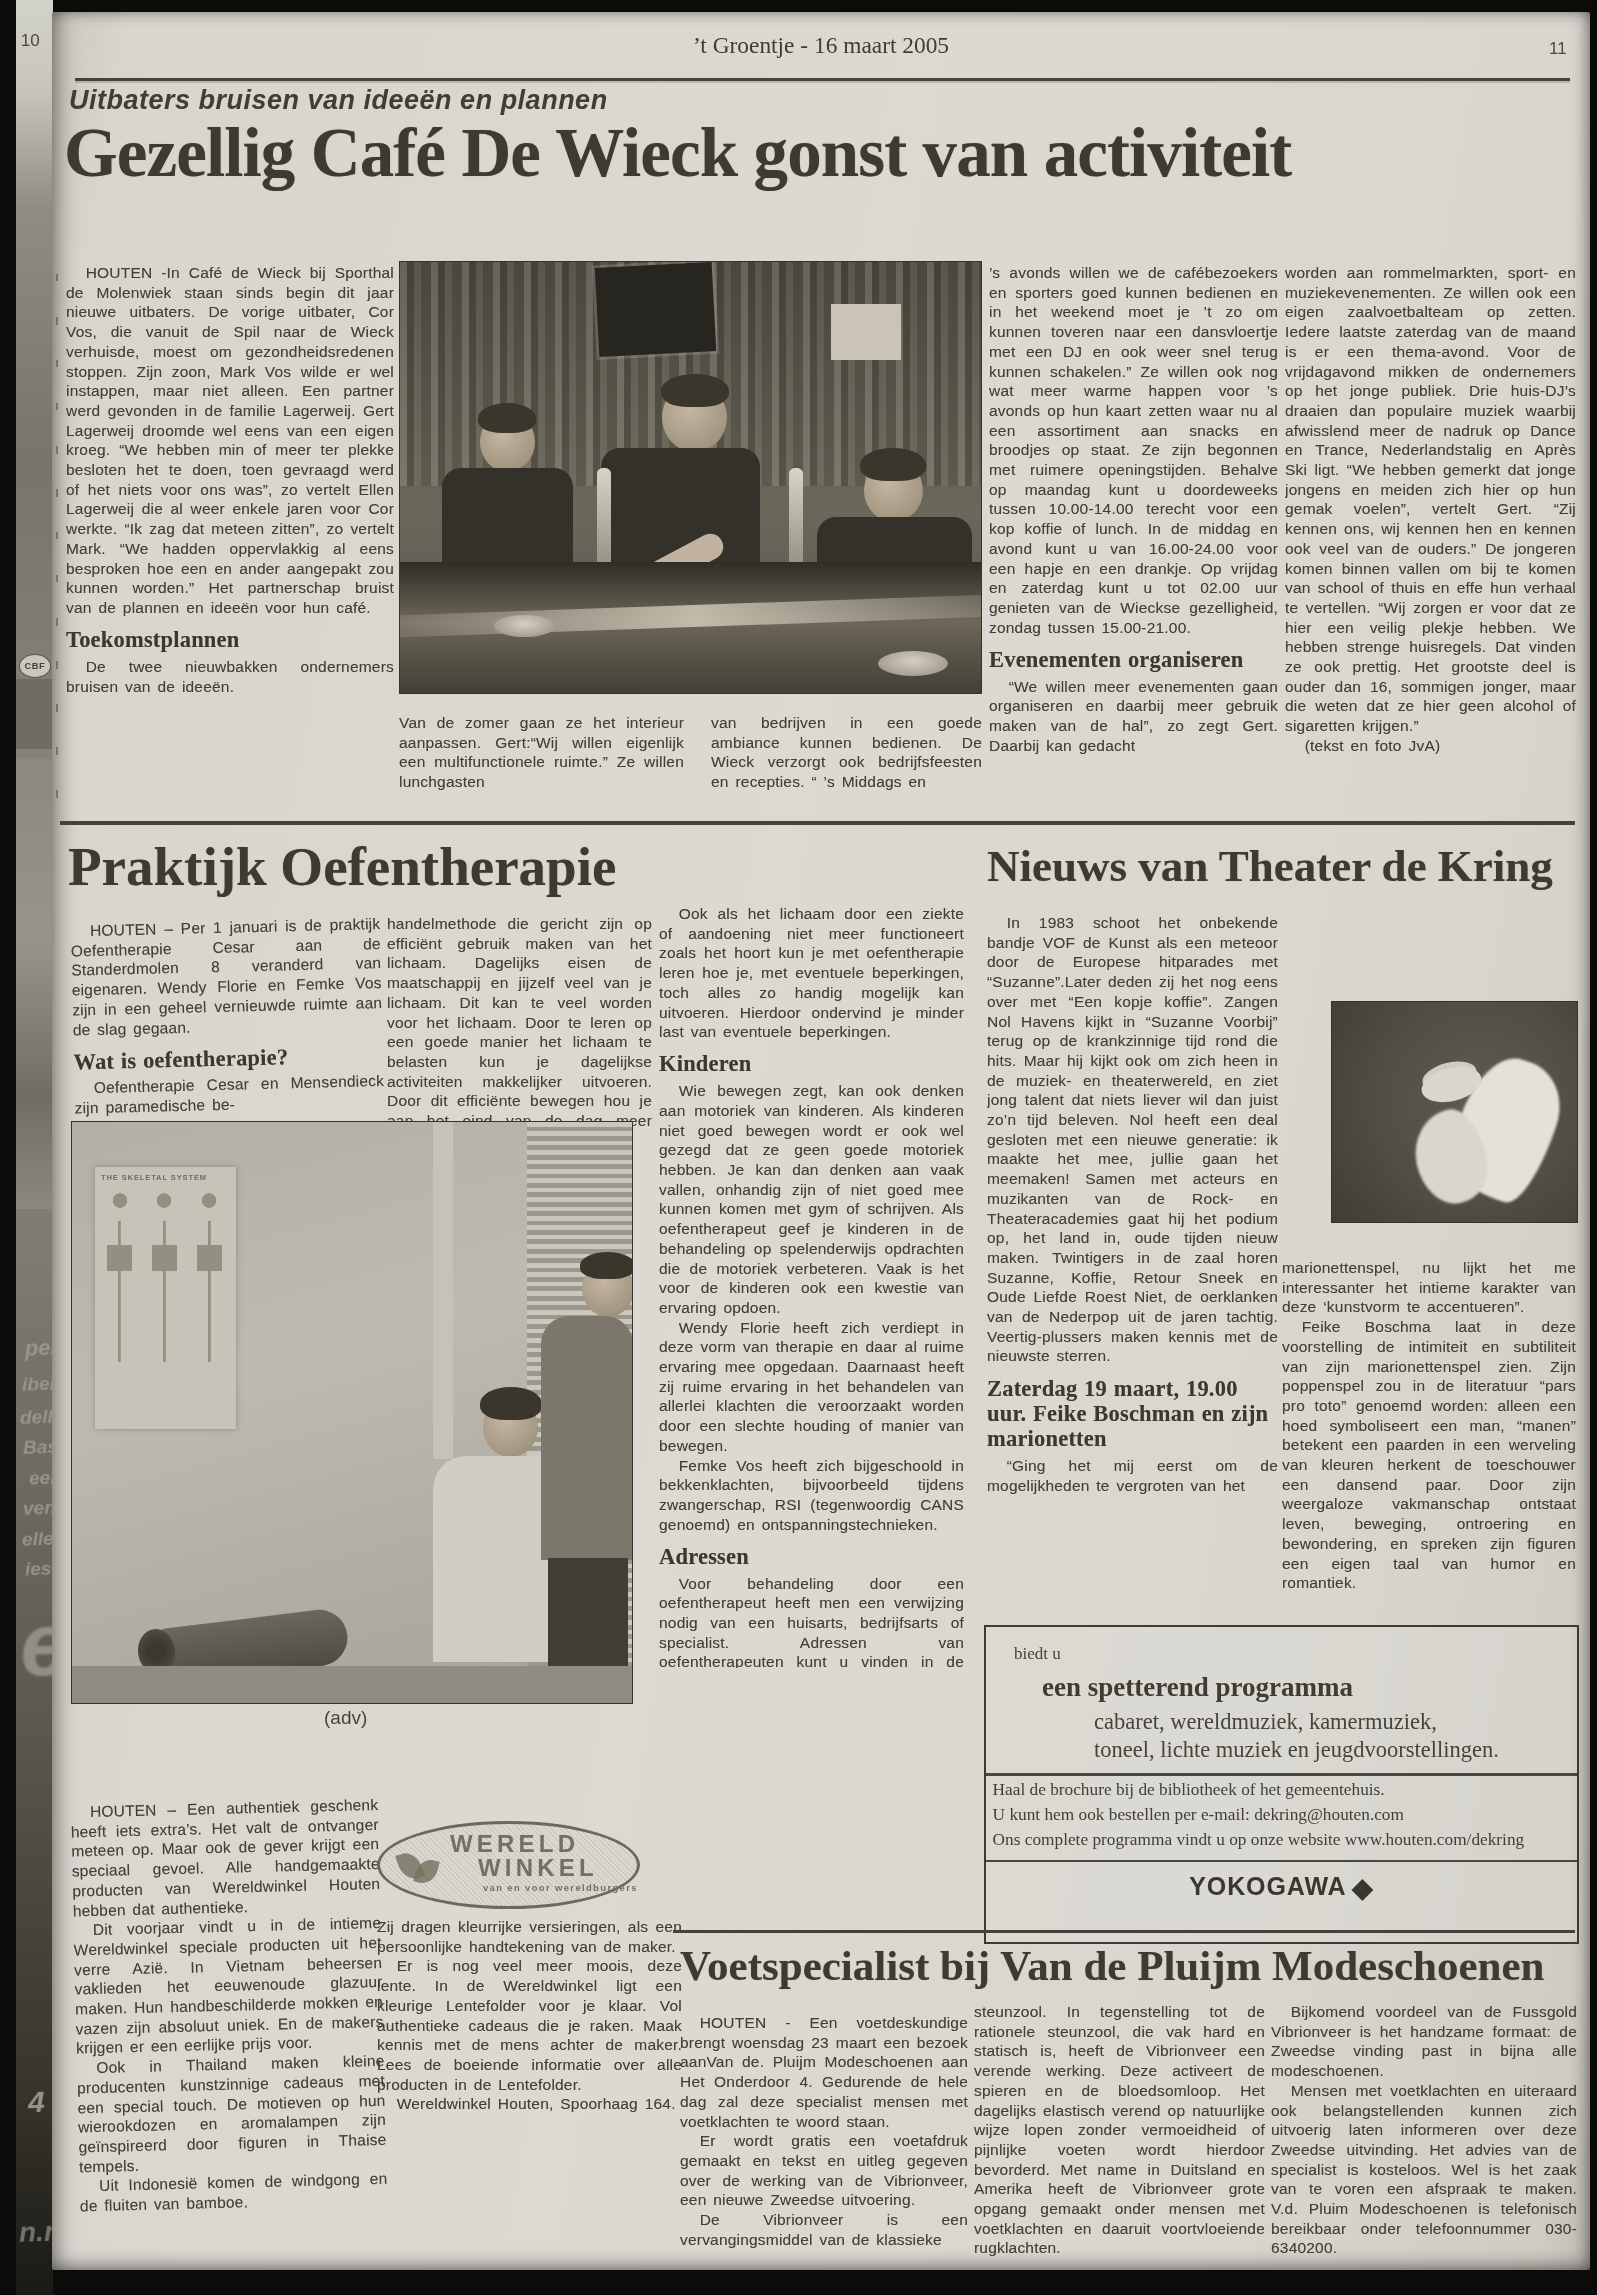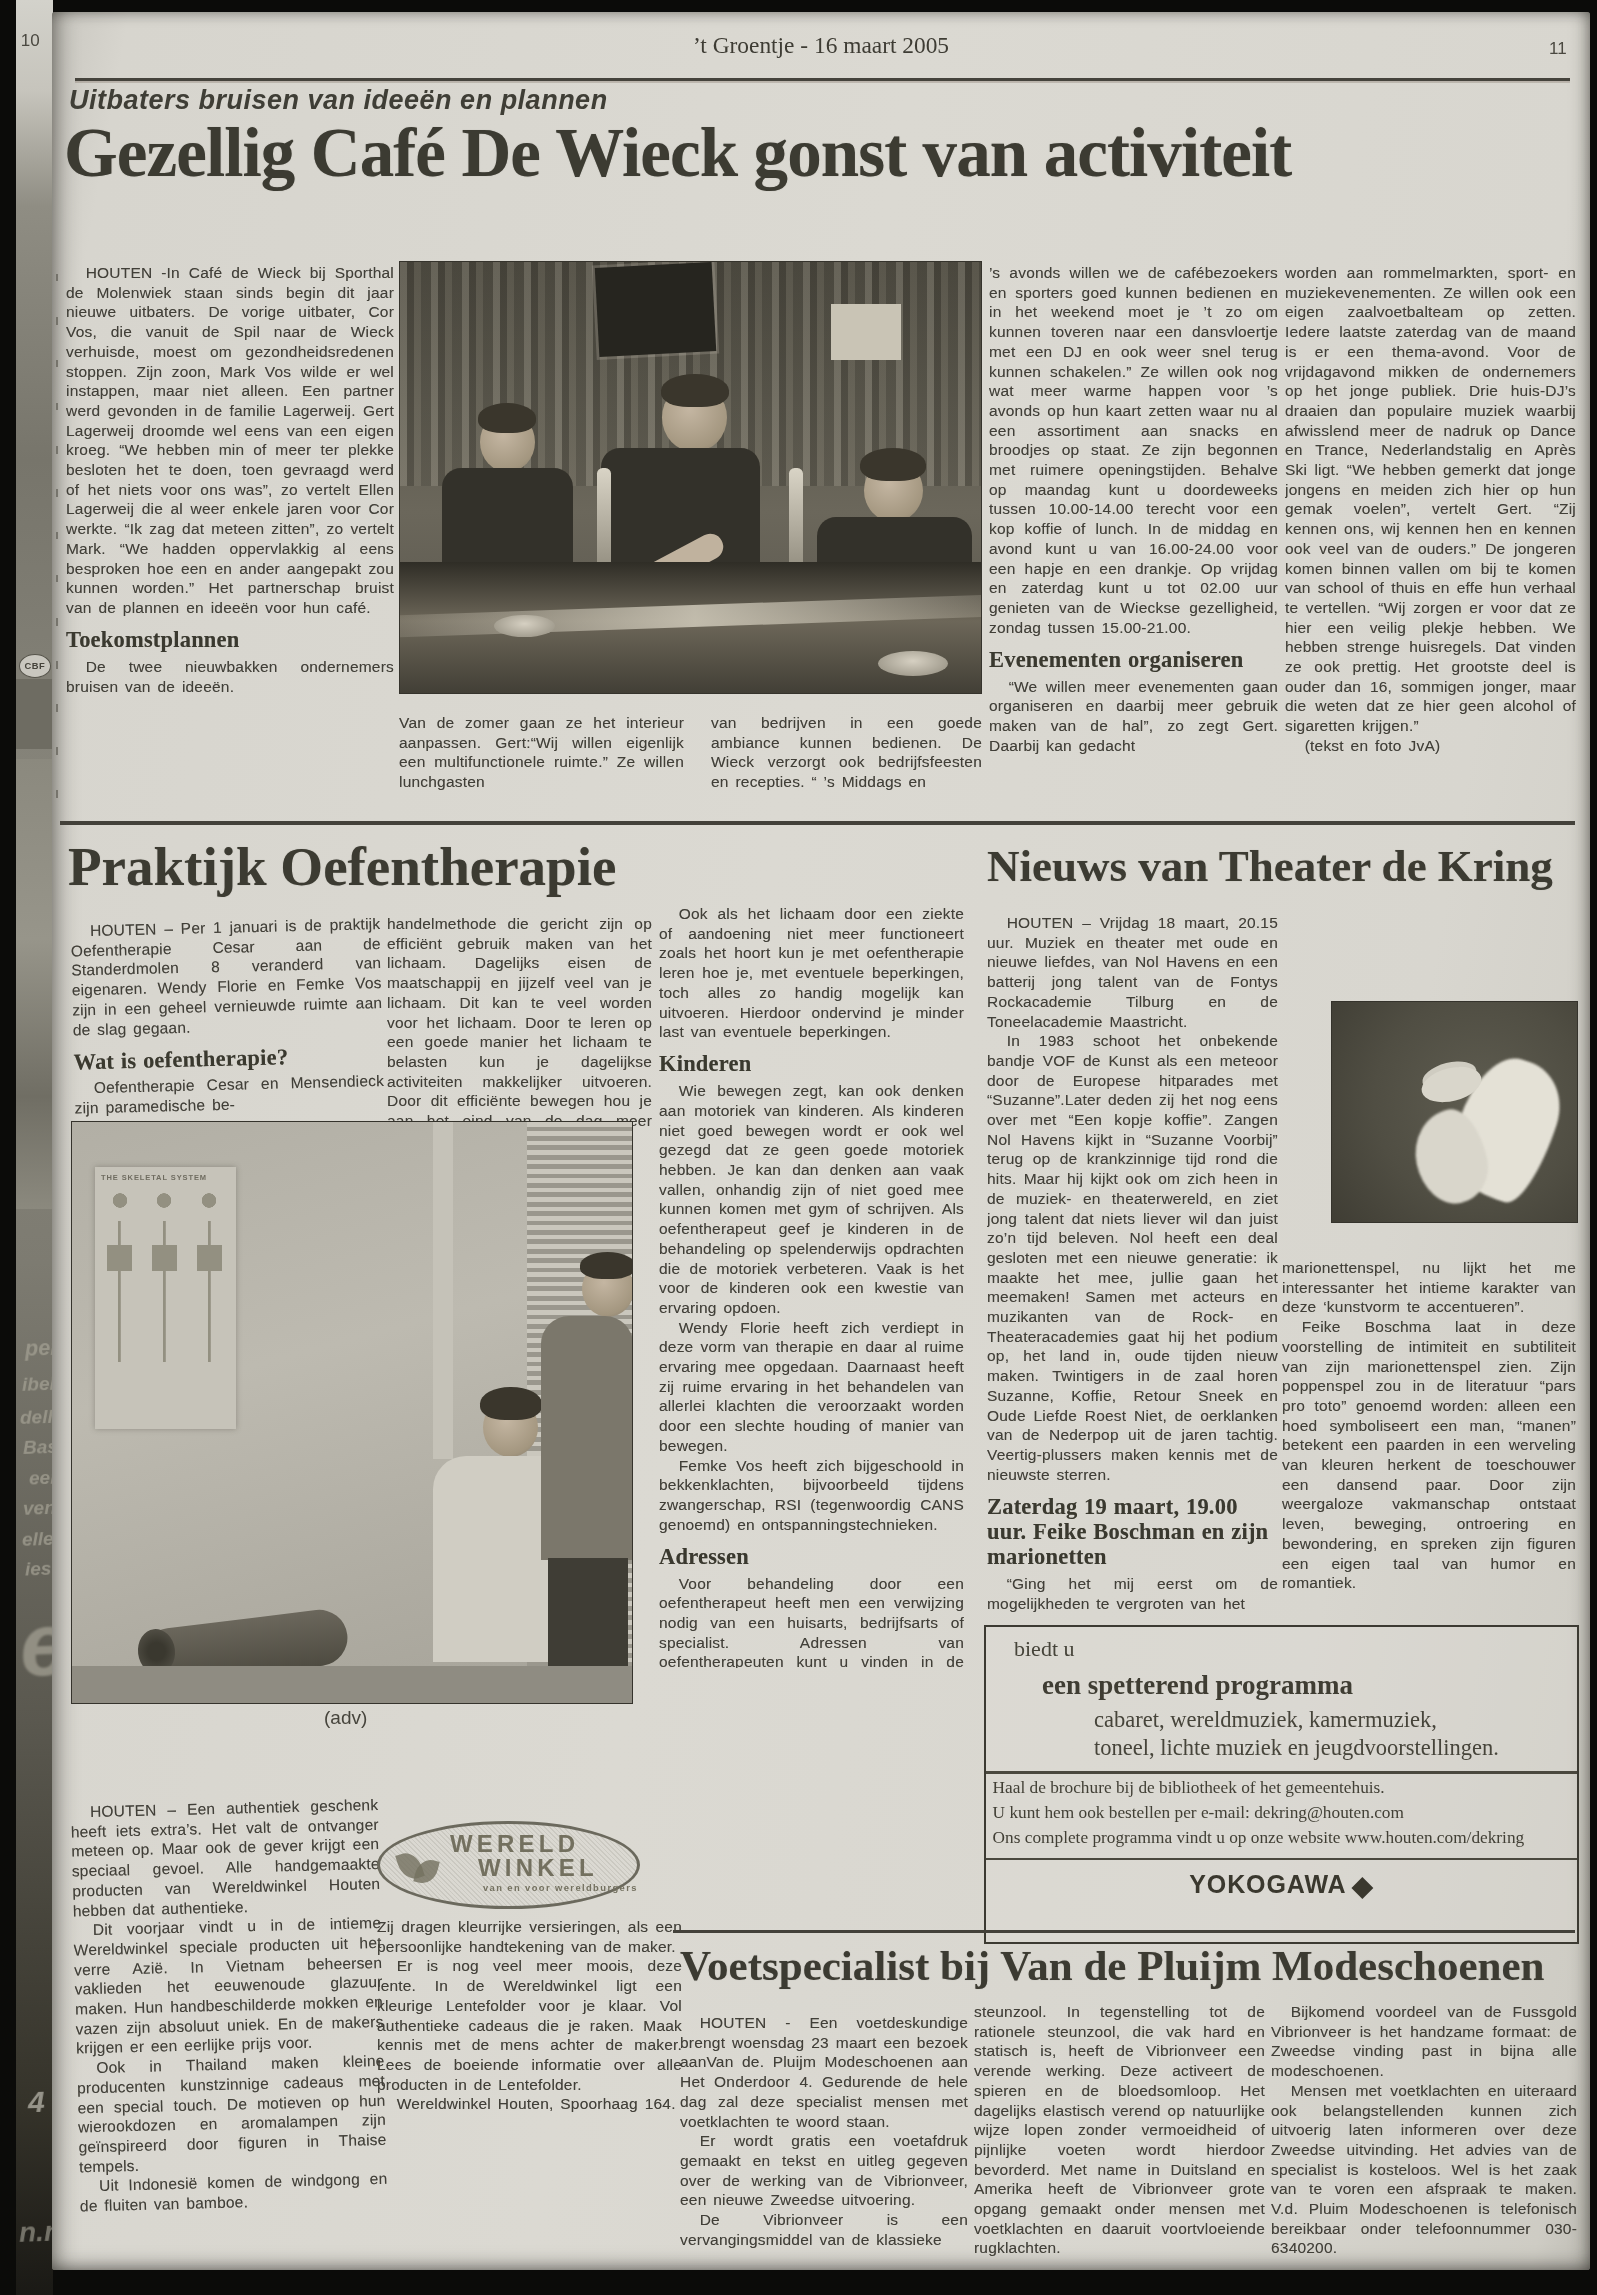--- a/index.html
+++ b/index.html
@@ -167,21 +167,21 @@
   
   #ad-box{position:absolute;left:932px;top:1613px;width:591px;height:315px;border:2.3px solid #3c3a32;
     background:rgba(224,222,215,.35);color:#46443a;}
   .ad-top{position:relative;height:89px;}
   .ad-theater{position:absolute;left:52px;top:23.4px;font-family:"Liberation Serif",serif;
     font-size:40px;letter-spacing:6.6px;color:#4a483e;}
   .ad-logo{position:absolute;left:300px;top:3.7px;font-family:"Liberation Serif",serif;white-space:nowrap;}
   .lg-de,.lg-ring{font-size:45px;font-weight:bold;color:transparent;-webkit-text-stroke:1.4px #55534a;}
   .lg-k{font-size:84px;font-weight:bold;color:#4a483e;margin:0 -4.7px;vertical-align:-12px;}
   .lg-sub{font-size:15px;font-weight:bold;color:#3f3d33;text-align:right;margin-top:-8.4px;}
-  .ad-biedt{margin:9px 0 0 28px;font-size:22px;font-family:"Liberation Serif",serif;}
+  .ad-biedt{margin:17px 0 0 28px;font-size:17px;font-family:"Liberation Serif",serif;}
   .ad-prog{margin:7.5px 0 0 56px;font-size:27px;font-weight:bold;font-family:"Liberation Serif",serif;color:#3f3d33;}
   .ad-line1{margin:6.6px 0 0 108px;font-size:22.5px;font-family:"Liberation Serif",serif;}
   .ad-line2{margin:1.9px 0 0 108px;font-size:22.5px;font-family:"Liberation Serif",serif;}
   .ad-rule{height:2.3px;background:#4a483e;margin:10.3px 0 0 0;}
   .ad-small{margin:4.7px 0 0 6.6px;font-size:17.3px;font-family:"Liberation Serif",serif;color:#413f35;}
   .ad-yoko{text-align:center;margin-top:9.4px;font-size:25px;font-weight:bold;letter-spacing:0.9px;color:#3a382e;}
   .ad-yoko .diamond{font-size:27px;margin-left:5.6px;vertical-align:-1.9px;}
 </style>
 </head>
 <body>
@@ -297,21 +297,20 @@
       <div class="hair" style="left:508px;top:130px;width:55px;height:27px;"></div>
       <div class="bodyshape" style="left:469px;top:194px;width:92px;height:244px;background:#7b776b;border-radius:28px 28px 0 0;"></div>
       <div class="bodyshape" style="left:476px;top:436px;width:80px;height:122px;background:#3f3d35;border-radius:0;"></div>
       <div class="mat"></div>
       <div class="matend"></div>
       <div class="floor"></div>
     </div>
 
     <div id="h-theater" class="serifhead">Nieuws van Theater de Kring</div>
     <div id="t-c1" class="col">
-        <p>HOUTEN – Vrijdag 18 maart, 20.15 uur. Muziek en theater met oude en nieuwe liefdes, van Nol Havens en een batterij jong talent van de Fontys Rockacademie Tilburg en de Toneelacademie Maastricht.</p>
         <p>In 1983 schoot het onbekende bandje VOF de Kunst als een meteoor door de Europese hitparades met “Suzanne”.Later deden zij het nog eens over met “Een kopje koffie”. Zangen Nol Havens kijkt in “Suzanne Voorbij” terug op de krankzinnige tijd rond die hits. Maar hij kijkt ook om zich heen in de muziek- en theaterwereld, en ziet jong talent dat niets liever wil dan juist zo’n tijd beleven. Nol heeft een deal gesloten met een nieuwe generatie: ik maakte het mee, jullie gaan het meemaken! Samen met acteurs en muzikanten van de Rock- en Theateracademies gaat hij het podium op, het land in, oude tijden nieuw maken. Twintigers in de zaal horen Suzanne, Koffie, Retour Sneek en Oude Liefde Roest Niet, de oerklanken van de Nederpop uit de jaren tachtig. Veertig-plussers maken kennis met de nieuwste sterren.</p>
         <div class="subhead">Zaterdag 19 maart, 19.00 uur. Feike Boschman en zijn marionetten</div>
         <p>“Ging het mij eerst om de mogelijkheden te vergroten van het</p>
       </div>
     <div id="photo-theater" class="photo">
       <div class="gown"></div>
       <div class="gown2"></div>
       <div class="hat"></div>
     </div>
     <div id="t-c2" class="col">

